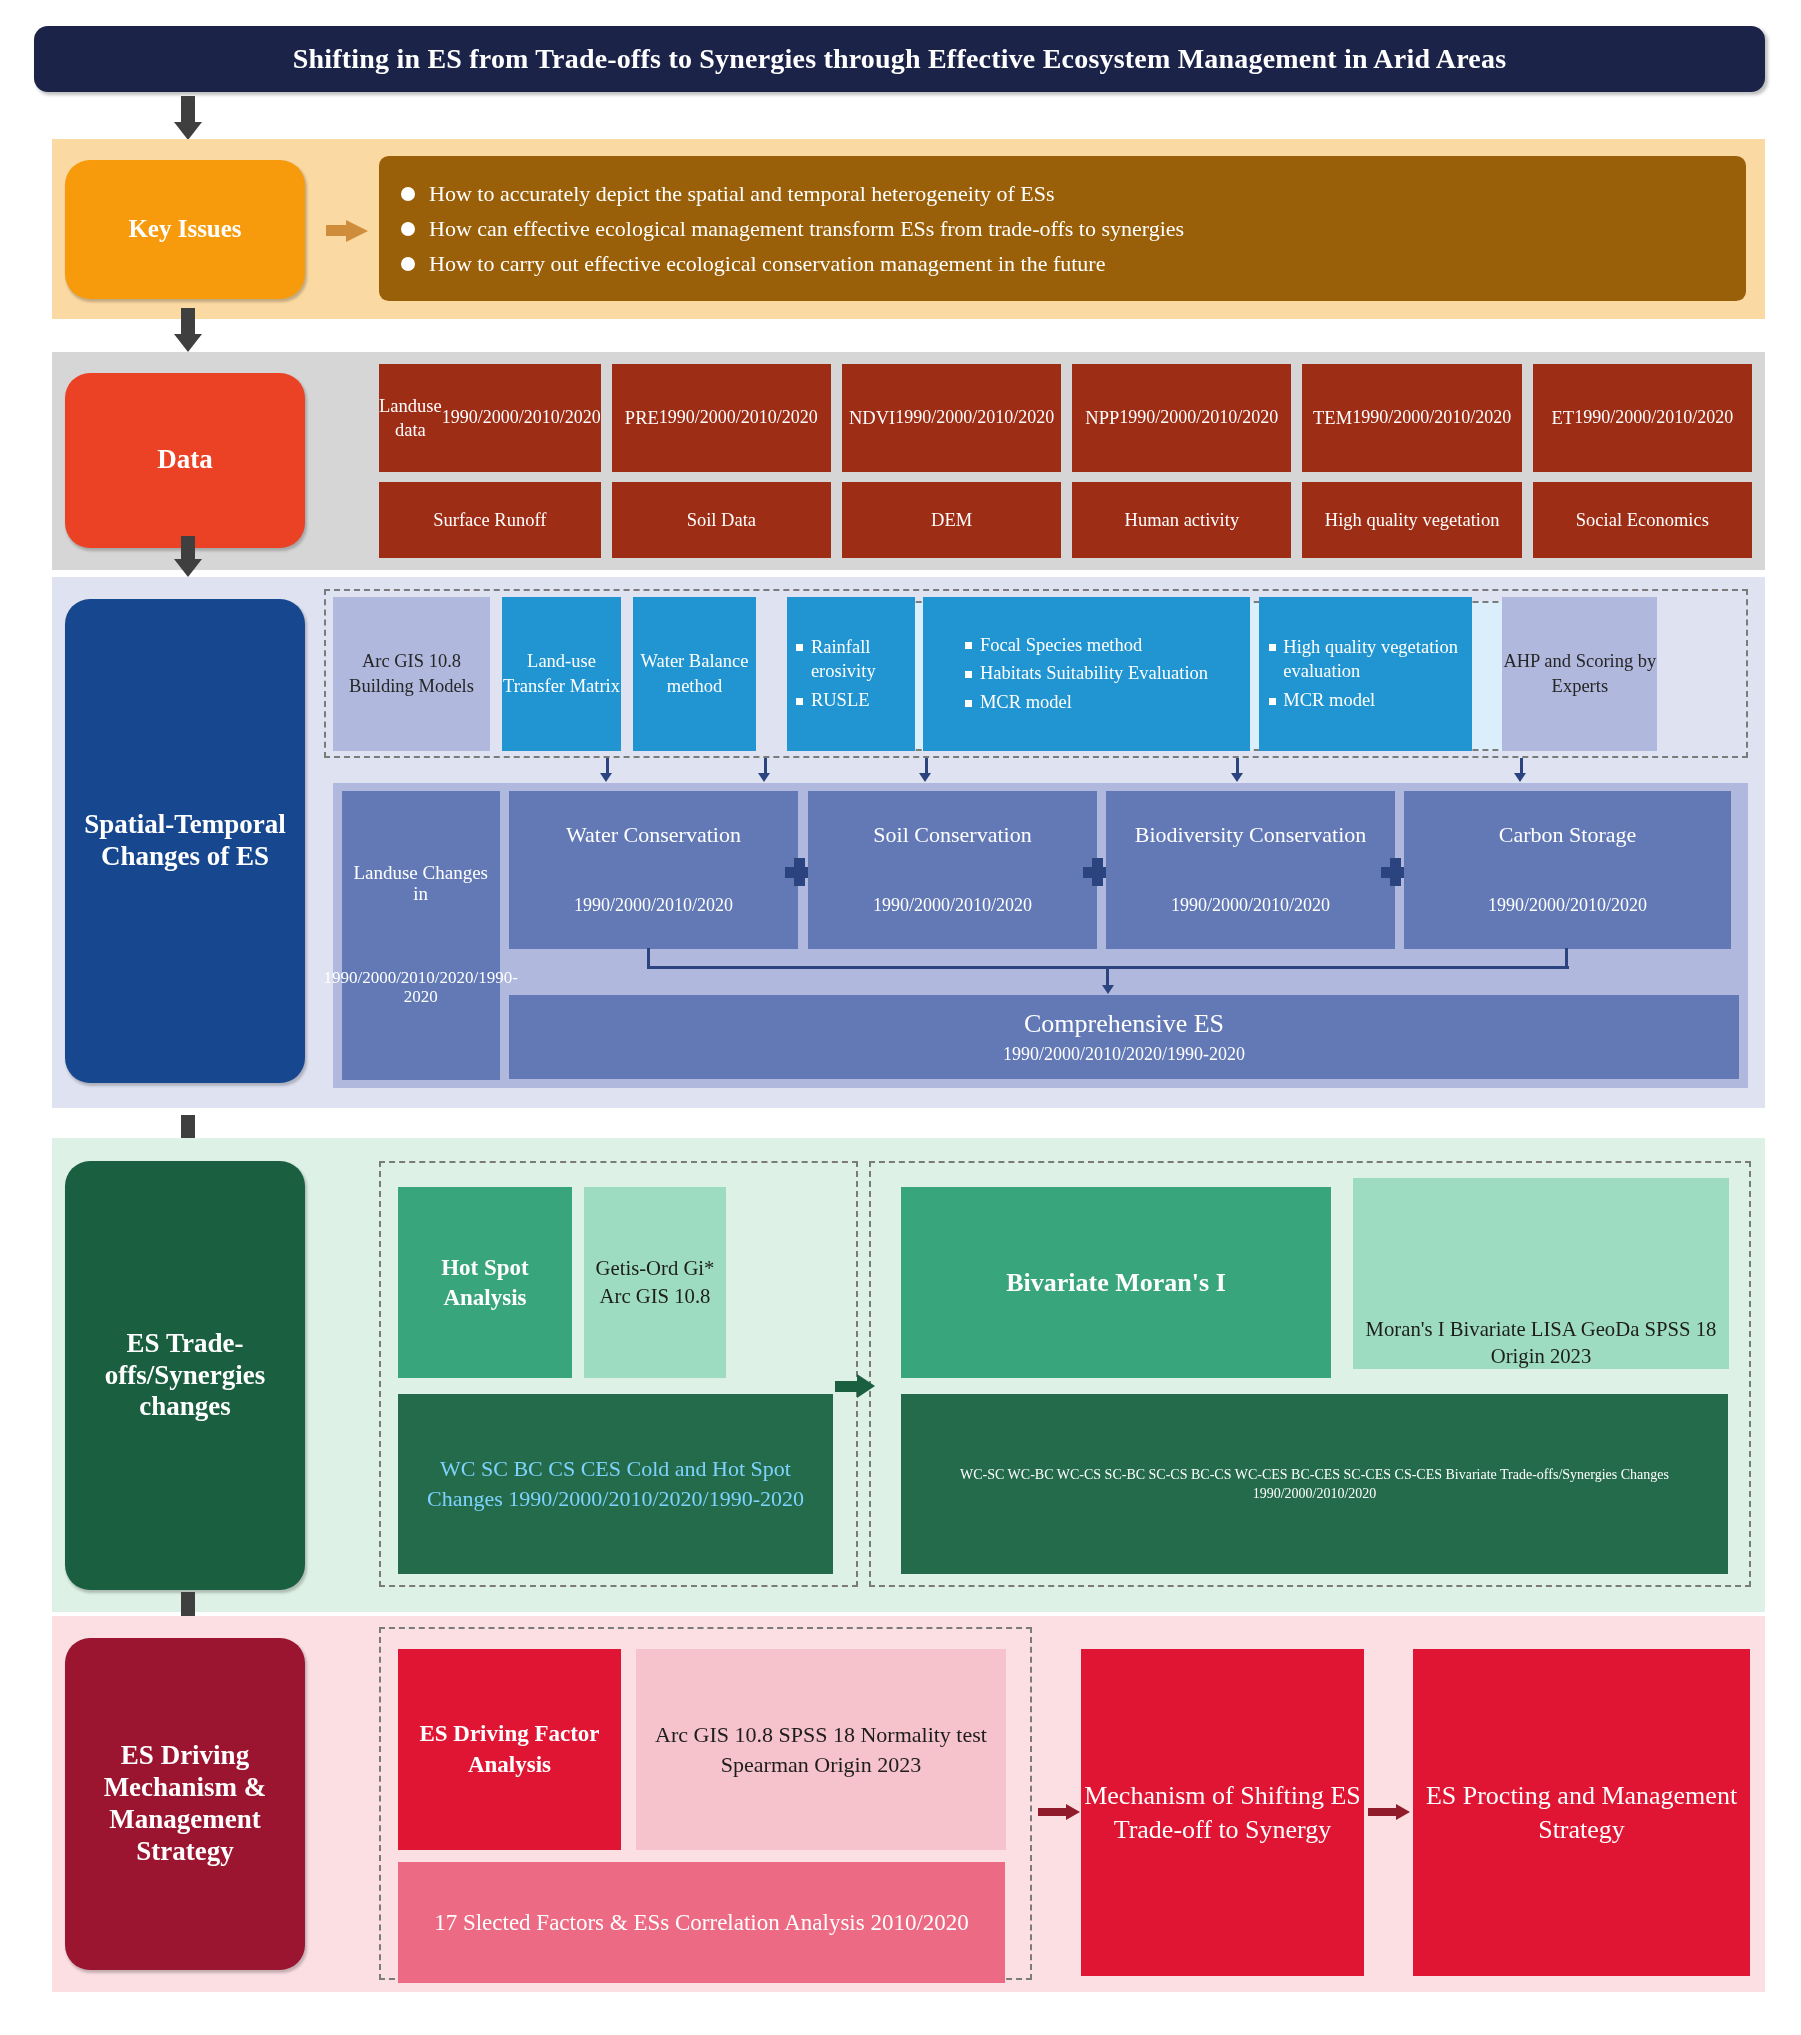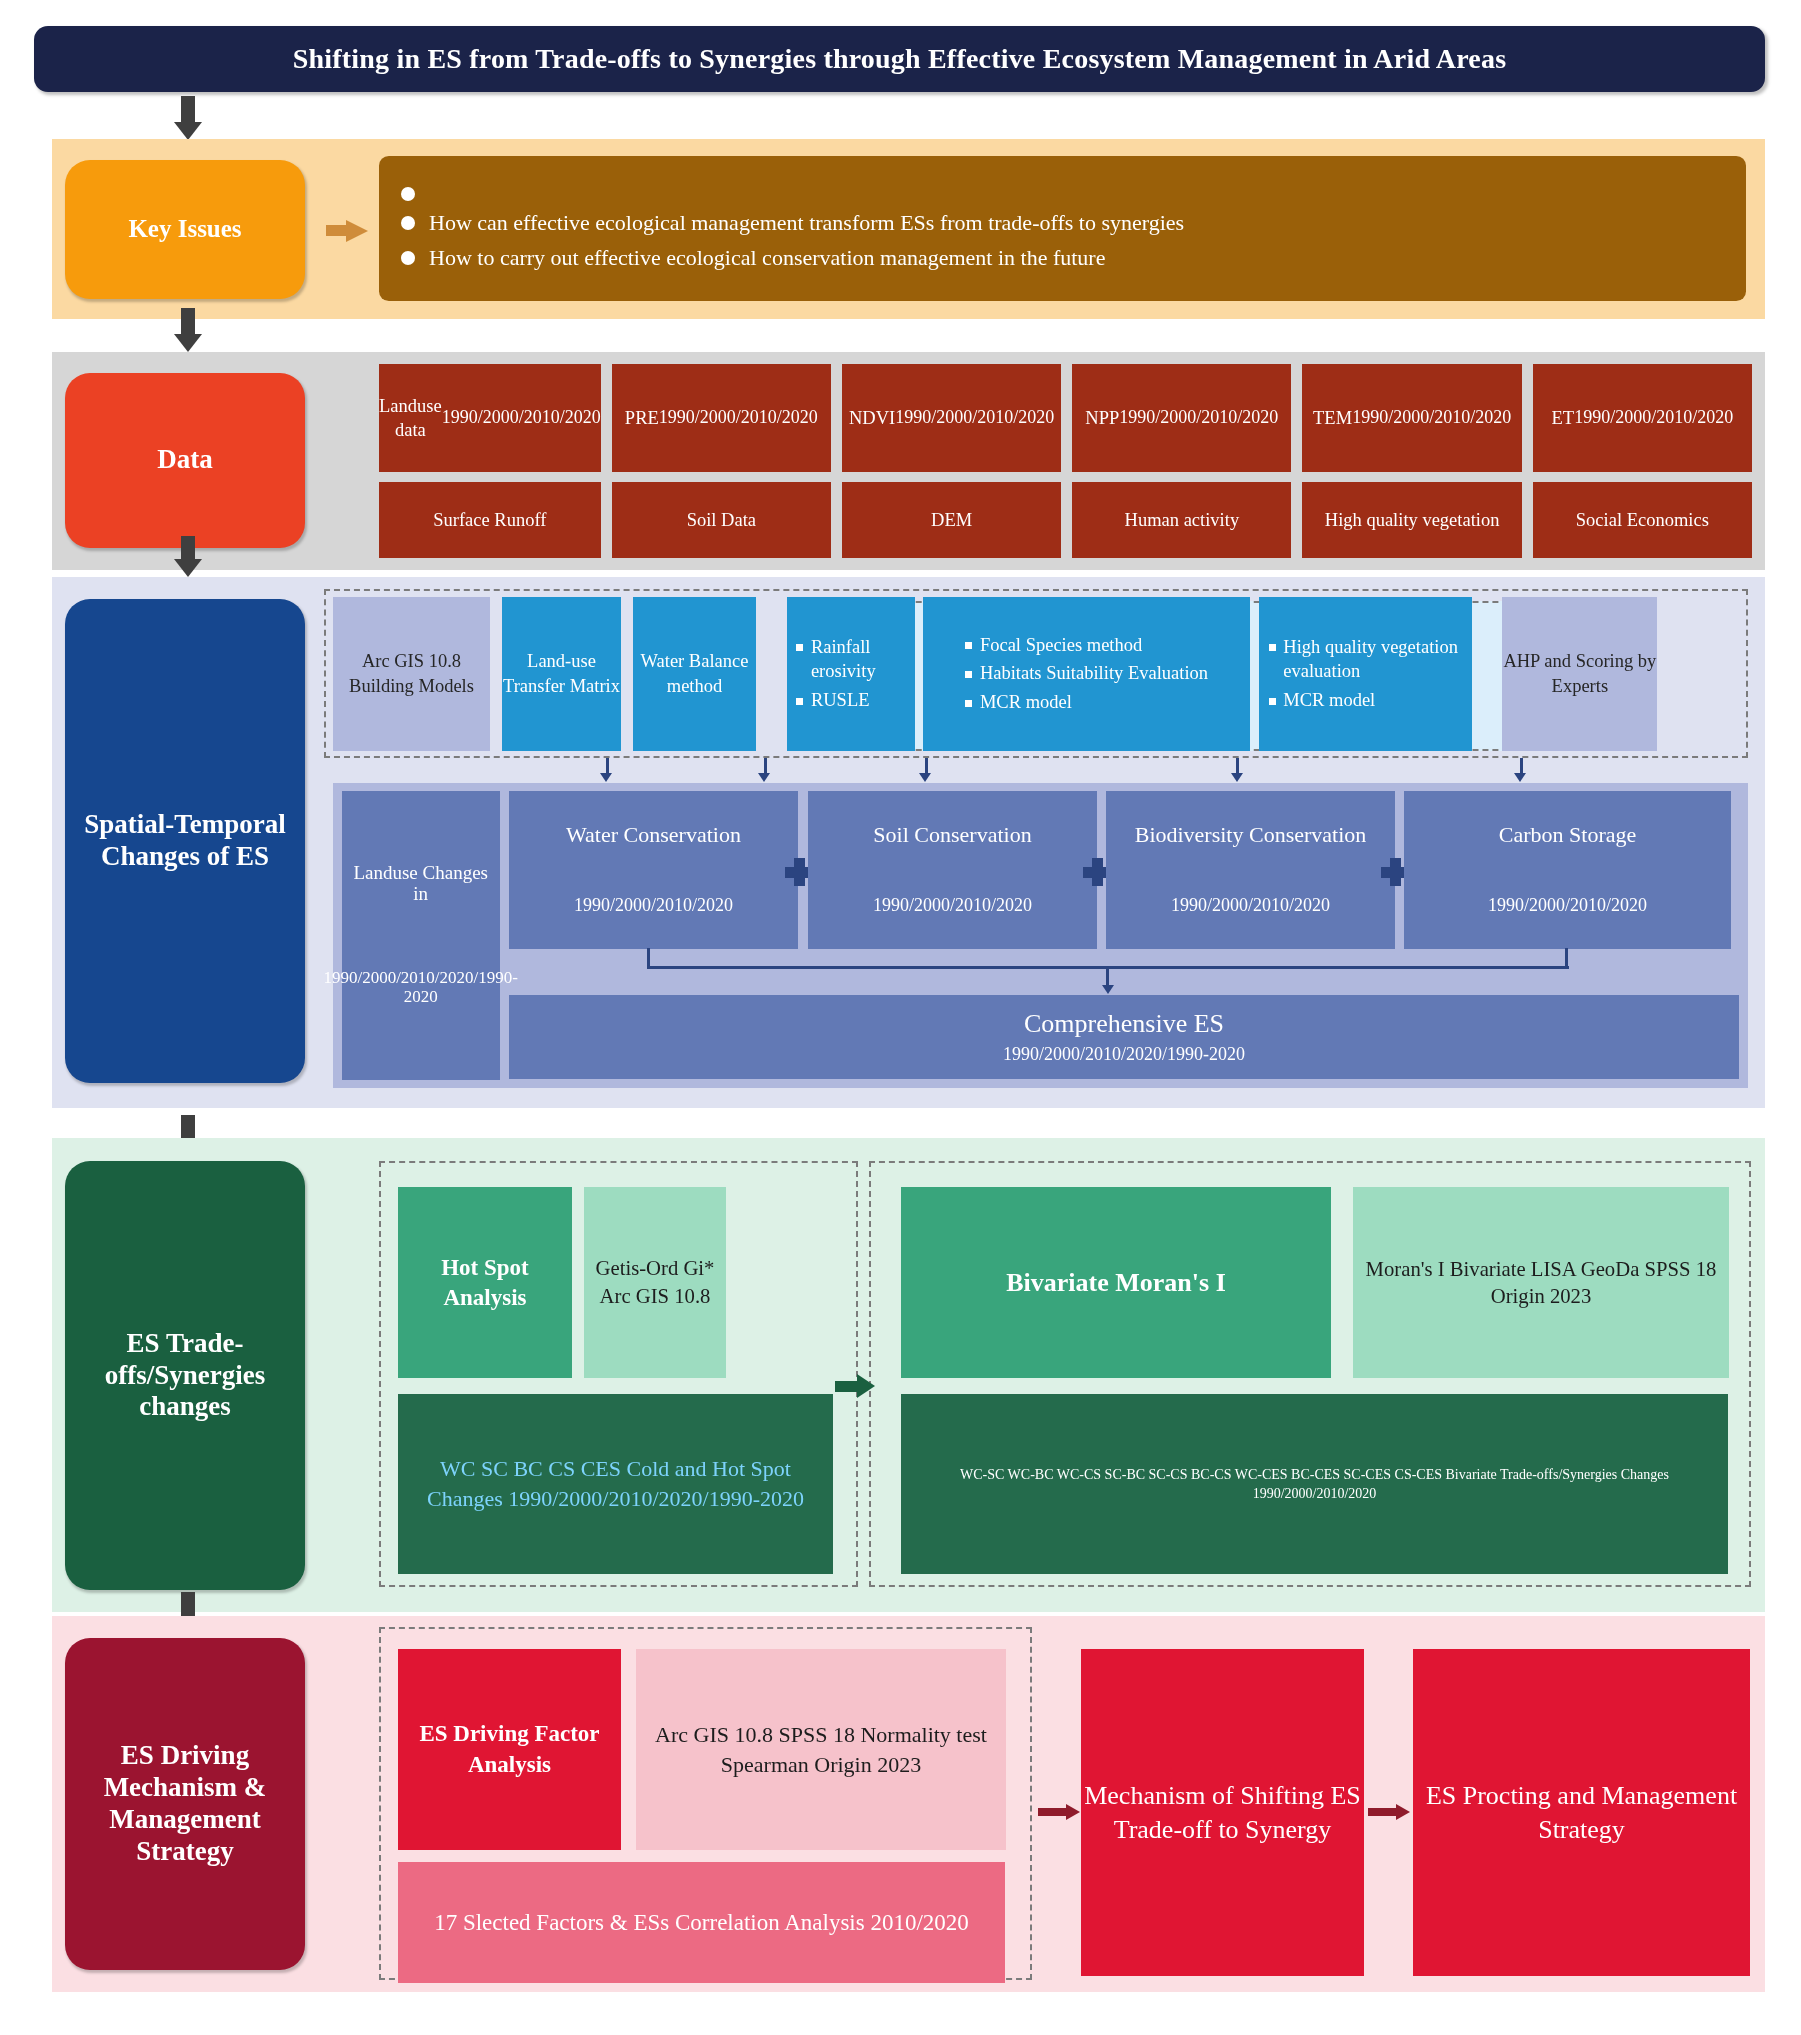--- a/index.html
+++ b/index.html
@@ -134,21 +134,21 @@
   
   #gr-band{left:52px;top:1138px;width:1713px;height:474px;background:#ddf1e6;}
   #gr-pill{left:13px;top:23px;width:240px;height:429px;background:#1a6040;font-size:27px;padding:0 5.4px;box-sizing:border-box;}
   #gr-dash-a{position:absolute;left:327px;top:23px;width:479px;height:426px;border:2.2px dashed #7b7b7b;box-sizing:border-box;}
   #gr-dash-b{position:absolute;left:817px;top:23px;width:882px;height:426px;border:2.2px dashed #7b7b7b;box-sizing:border-box;}
   .g-box{display:flex;flex-direction:column;align-items:center;justify-content:center;text-align:center;box-sizing:border-box;}
   #hotspot{position:absolute;left:346px;top:49px;width:174px;height:191px;background:#39a57c;color:#fff;font-weight:bold;font-size:23px;line-height:1.3;}
   #getis{position:absolute;left:532px;top:49px;width:142px;height:191px;background:#9ddcc0;color:#1d1d1d;font-size:20.7px;line-height:1.35;}
   #wcsc{position:absolute;left:346px;top:256px;width:435px;height:180px;background:#246b4c;color:#7dd3fc;font-size:22px;line-height:1.36;padding:0 6.5px;}
   #bimoran{position:absolute;left:849px;top:49px;width:430px;height:191px;background:#39a57c;color:#fff;font-weight:bold;font-size:26px;}
-  #morandet{position:absolute;left:1301px;top:49px;width:376px;height:191px;background:#9ddcc0;color:#1d1d1d;font-size:20.7px;line-height:1.28;}
+  #morandet{position:absolute;left:1301px;top:40px;width:376px;height:191px;background:#9ddcc0;color:#1d1d1d;font-size:20.7px;line-height:1.28;justify-content:flex-end;}
   #bivar{position:absolute;left:849px;top:256px;width:827px;height:180px;background:#246b4c;color:#fff;font-size:14px;line-height:1.36;padding:0 8.7px;}
   #gr-arrow{position:absolute;left:783px;top:236px;width:40px;height:24px;}
   #gr-arrow .tail{position:absolute;left:0;top:6.5px;width:24px;height:11px;background:#1a6040;}
   #gr-arrow .tip{position:absolute;left:22px;top:0;width:0;height:0;border-top:12px solid transparent;border-bottom:12px solid transparent;border-left:18.5px solid #1a6040;}
 
   
   #pk-band{left:52px;top:1616px;width:1713px;height:376px;background:#fbdfe3;}
   #pk-pill{left:13px;top:22px;width:240px;height:332px;background:#9b1430;font-size:27px;padding:0 4.4px;box-sizing:border-box;}
   #pk-dash{position:absolute;left:327px;top:11px;width:653px;height:353px;border:2.2px dashed #7b7b7b;box-sizing:border-box;}
   .p-box{display:flex;flex-direction:column;align-items:center;justify-content:center;text-align:center;box-sizing:border-box;}
@@ -179,20 +179,21 @@
     <div class="stage-pill" id="key-pill">
       <span>Key Issues</span>
     </div>
     <div id="key-arrow">
       <div class="tail"></div>
         <div class="tip"></div>
     </div>
     <div id="key-box">
       <div class="key-item">
         <span class="key-bullet"></span>
+        <span>How to accurately depict the spatial and temporal heterogeneity of ESs</span>
       </div>
       <div class="key-item">
         <span class="key-bullet"></span>
         <span>How can effective ecological management transform ESs from trade-offs to synergies</span>
       </div>
       <div class="key-item">
         <span class="key-bullet"></span>
         <span>How to carry out effective ecological conservation management in the future</span>
       </div>
     </div>

